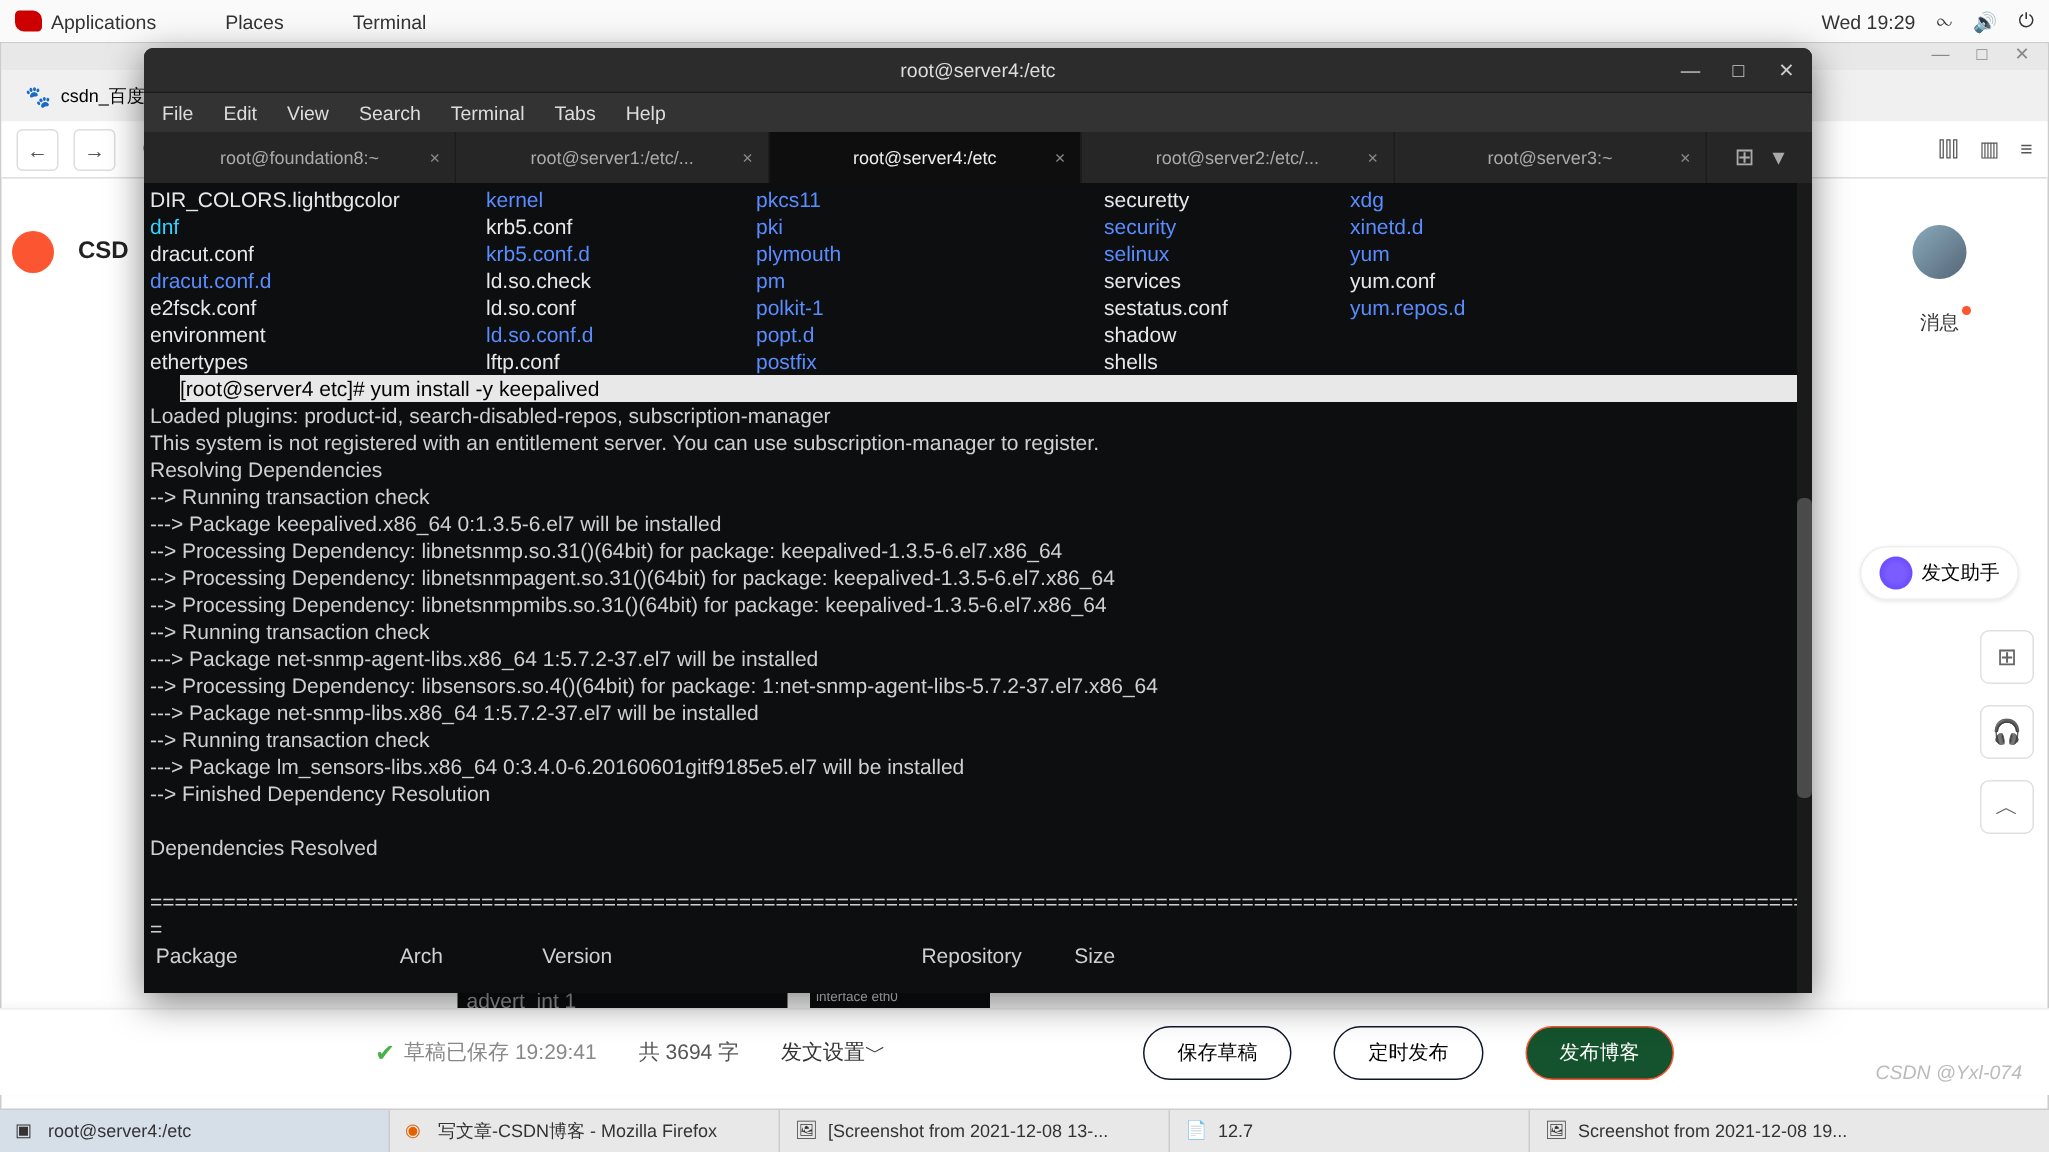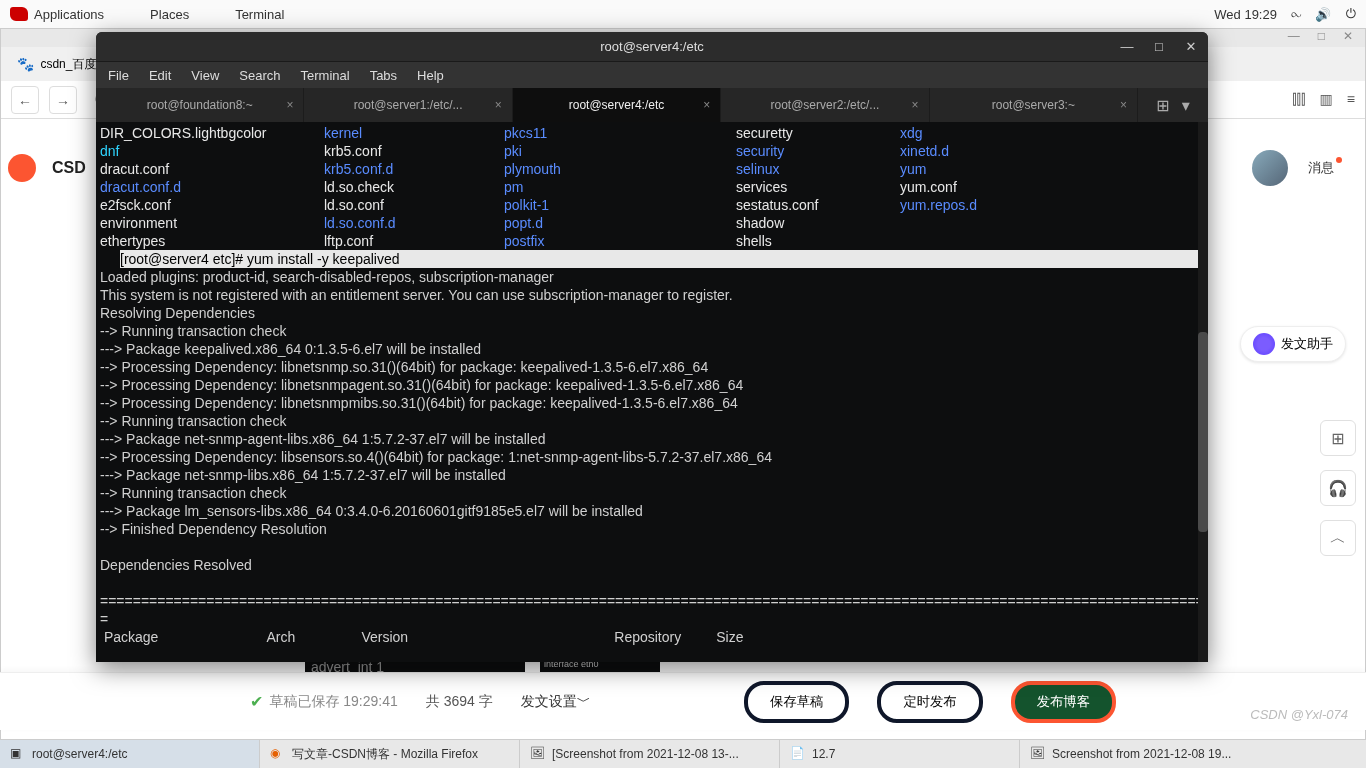--- a/index.html
+++ b/index.html
@@ -34,21 +34,21 @@
 .assist-btn { display: flex; align-items: center; gap: 6px; background: #fff; border: 1px solid #eee; border-radius: 18px; padding: 6px 12px; font-size: 13px; box-shadow: 0 1px 3px rgba(0,0,0,.1); }
 .assist-icon { width: 22px; height: 22px; border-radius: 50%; background: radial-gradient(circle,#7b5cff 40%,#5a3cff 100%); }
 .side-icons { position:absolute; right:10px; top:420px; display:flex; flex-direction:column; gap:14px; }
 .side-ic { width:36px; height:36px; border:1px solid #e0e0e0; border-radius:6px; display:flex; align-items:center; justify-content:center; color:#666; font-size:16px; background:#fff;}
 
 
 .publish-bar { position: absolute; bottom: 38px; left: 0; right: 0; height: 58px; background: #fff; border-top: 1px solid #eee; display: flex; align-items: center; padding: 0 250px 0 250px; gap: 28px; font-size: 14px; color: #555; box-shadow: 0 -2px 6px rgba(0,0,0,.04); }
 .pb-left { display:flex; align-items:center; gap:6px; color:#888;}
 .pb-check { color:#4caf50; font-size:16px; }
 .pb-dd { display:flex; align-items:center; gap:0; color:#333; }
-.pb-btn { border:4px solid #0f172a; border-radius:20px; padding:8px 22px; background:#fff; cursor:pointer; }
+.pb-btn { border:1px solid #0f172a; border-radius:20px; padding:8px 22px; background:#fff; cursor:pointer; }
 .pb-publish { background:#14532d; color:#fff; border-color:#fc5531; font-weight:500;}
 .pb-spacer { flex:1; }
 .pb-watermark { position:absolute; right:18px; bottom:46px; color:#bbb; font-size:13px; font-style:italic;}
 .small-preview { position:absolute; bottom:96px; left:305px; width:220px; height:14px; background:#0d0e0f; color:#999; font-size:14px; padding:1px 6px; }
 .small-preview2 { position:absolute; bottom:96px; left:540px; width:120px; height:14px; background:#0d0e0f; color:#ccc; font-size:9px; padding:1px 4px;}
 
 
 .taskbar { position: absolute; bottom: 0; left: 0; right: 0; height: 28px; background: #e8e8e8; display: flex; align-items: center; font-size: 12px; color: #333; }
 .task-item { display:flex; align-items:center; gap:6px; padding:0 10px; height:100%; border-right:1px solid #ccc; min-width:260px; }
 .task-item.active { background:#d6dfe8; }
@@ -118,21 +118,21 @@
     </div>
   </div>
 </div>
 
 <div class="csdn-header">
   <div class="csdn-logo"></div>
   <div class="csdn-text">CSD</div>
 </div>
 
 <div class="right-float">
-  <div style="display:flex;align-items:center;gap:20px;">
+  <div style="display:flex;align-items:center;gap:20px;flex-direction:column;">
     <div class="avatar-circle"></div>
     <div class="msg-label">消息</div>
   </div>
   <div style="height:100px"></div>
   <div class="assist-btn">
     <div class="assist-icon"></div>
     <span>发文助手</span>
   </div>
 </div>
 <div class="side-icons">

